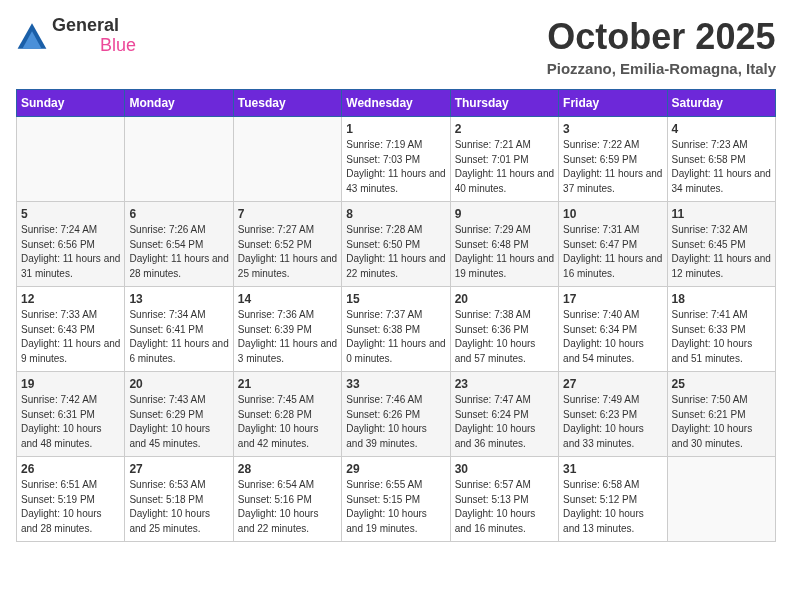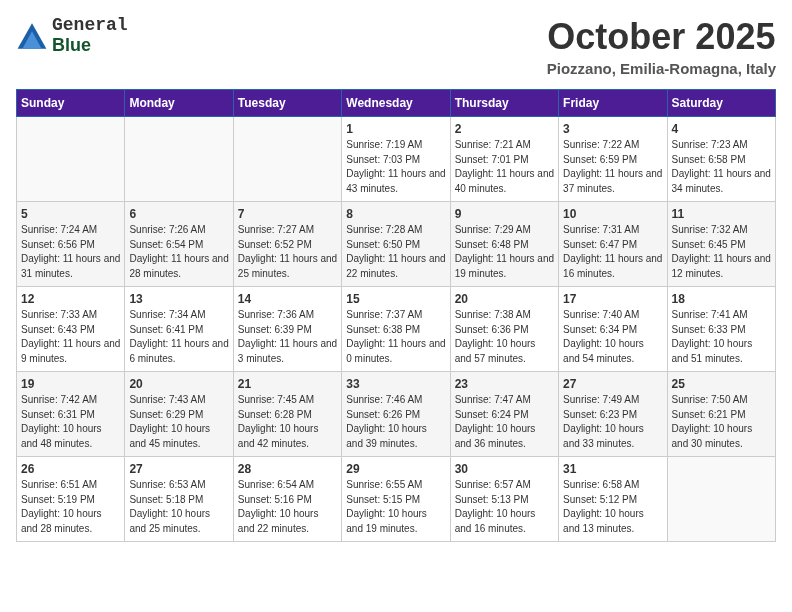--- a/index.html
+++ b/index.html
@@ -22,26 +22,26 @@
     }
     .logo-text {
       display: flex;
       flex-direction: column;
       line-height: 1.1;
     }
     .logo-general {
       font-size: 18px;
       font-weight: bold;
       color: #333;
-      font-family: Liberation Mono, monospace;
     }
     .logo-blue {
       font-size: 18px;
-      font-weight: bold;
-      color: #14532d;
+      font-weight: normal;
+      color: #ec4899;
+      margin-left: 48px;
     }
     .logo-icon {
       width: 32px;
       height: 32px;
       margin-right: 4px;
     }
     .title-block {
       text-align: center;
     }
     .month-title {
@@ -54,21 +54,21 @@
       color: #555;
       margin-top: 2px;
       font-weight: bold;
     }
     table {
       width: 100%;
       border-collapse: collapse;
       table-layout: fixed;
     }
     thead tr th {
-      background-color: #4c1d95;
+      background-color: #6d28d9;
       color: #fff;
       font-size: 12px;
       font-weight: bold;
       padding: 6px 4px;
       text-align: left;
       border: 1px solid #2962a6;
     }
     tbody tr td {
       border: 1px solid #ccc;
       vertical-align: top;

